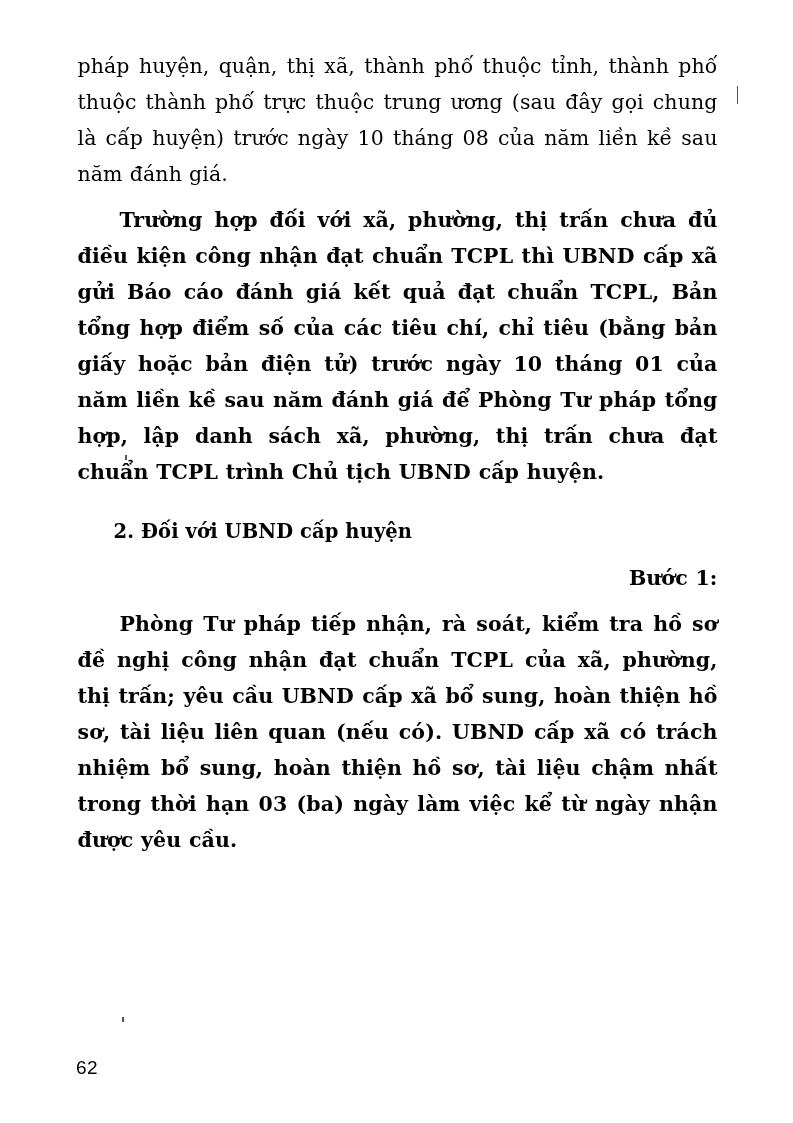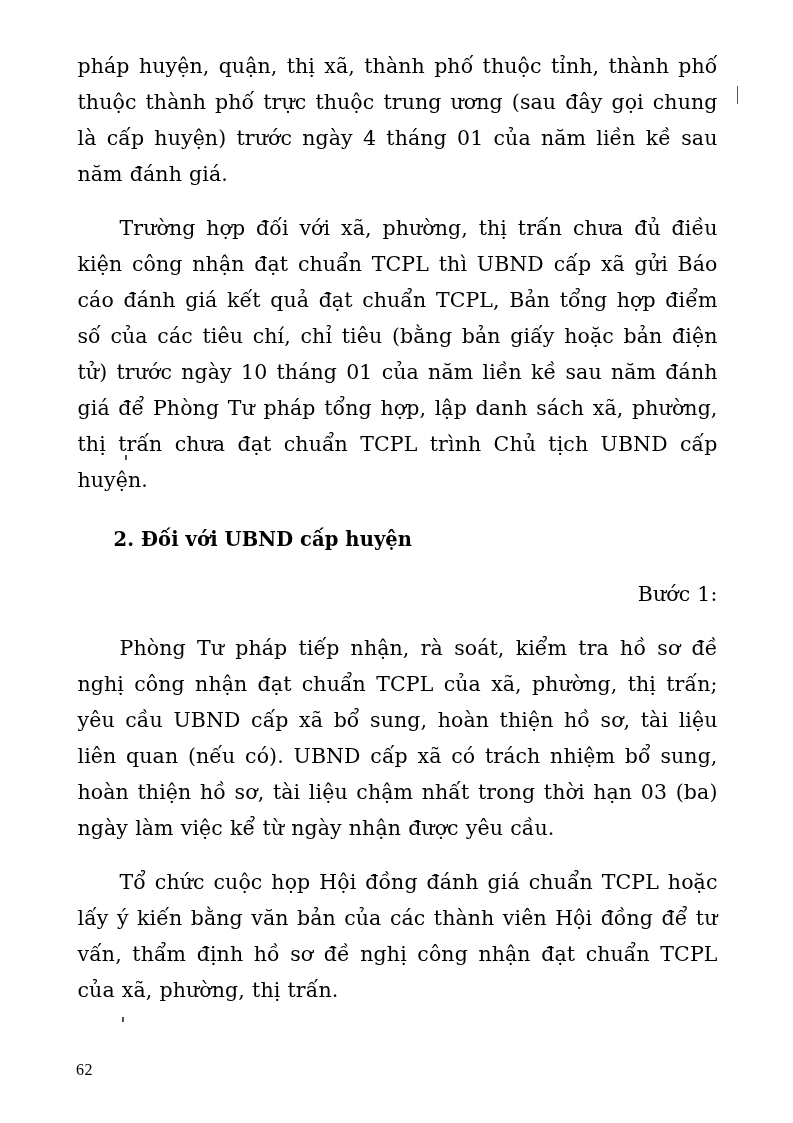--- a/index.html
+++ b/index.html
@@ -46,57 +46,57 @@
   p.heading {
     margin: 24px 0 2px 0;
     font-size: 19.5px;
     line-height: 36px;
     font-weight: bold;
     text-indent: 36px;
     text-align: left;
     letter-spacing: 0.1px;
   }
   p.spaced-top {
-    margin-top: 18px;
+    margin-top: 10px;
+    font-weight: bold;
   }
   .pagenum {
     position: absolute;
     left: 76px;
     bottom: 44px;
-    font-size: 16px;
-    font-family: Liberation Serif, serif;
+    font-size: 19px;
+    font-family: Liberation Sans, sans-serif;
     letter-spacing: 0.5px;
   }
   .speck {
     position: absolute;
     width: 2px;
     height: 5px;
     background: #1a1a1a;
     opacity: 0.75;
   }
 </style>
 </head>
 <body>
 
 <div class="page">
   <div class="content">
 
-    <p class="para">pháp huyện, quận, thị xã, thành phố thuộc tỉnh, thành phố thuộc thành phố trực thuộc trung ương (sau đây gọi chung là cấp huyện) trước ngày 4 tháng 01 của năm liền kề sau năm đánh giá.</p>
+    <p class="para">pháp huyện, quận, thị xã, thành phố thuộc tỉnh, thành phố thuộc thành phố trực thuộc trung ương (sau đây gọi chung là cấp huyện) trước ngày 10 tháng 08 của năm liền kề sau năm đánh giá.</p>
 
     <p class="para indent spaced-top">Trường hợp đối với xã, phường, thị trấn chưa đủ điều kiện công nhận đạt chuẩn TCPL thì UBND cấp xã gửi Báo cáo đánh giá kết quả đạt chuẩn TCPL, Bản tổng hợp điểm số của các tiêu chí, chỉ tiêu (bằng bản giấy hoặc bản điện tử) trước ngày 10 tháng 01 của năm liền kề sau năm đánh giá để Phòng Tư pháp tổng hợp, lập danh sách xã, phường, thị trấn chưa đạt chuẩn TCPL trình Chủ tịch UBND cấp huyện.</p>
 
     <p class="heading">2. Đối với UBND cấp huyện</p>
 
 
     <p class="para indent nojust spaced-top">Bước 1:</p>
 
     <p class="para indent spaced-top">Phòng Tư pháp tiếp nhận, rà soát, kiểm tra hồ sơ đề nghị công nhận đạt chuẩn TCPL của xã, phường, thị trấn; yêu cầu UBND cấp xã bổ sung, hoàn thiện hồ sơ, tài liệu liên quan (nếu có). UBND cấp xã có trách nhiệm bổ sung, hoàn thiện hồ sơ, tài liệu chậm nhất trong thời hạn 03 (ba) ngày làm việc kể từ ngày nhận được yêu cầu.</p>
 
 
-    <p class="para indent spaced-top">Tổ chức cuộc họp Hội đồng đánh giá chuẩn TCPL hoặc lấy ý kiến bằng văn bản của các thành viên Hội đồng để tư vấn, thẩm định hồ sơ đề nghị công nhận đạt chuẩn TCPL của xã, phường, thị trấn.</p>
 
   </div>
 
   <div class="pagenum">62</div>
 
   <span class="speck" style="left:122px; top:1017px;"></span>
   <span class="speck" style="left:125px; top:455px;"></span>
   <span class="speck" style="left:737px; top:86px; height:18px; width:1px;"></span>
 </div>
 

